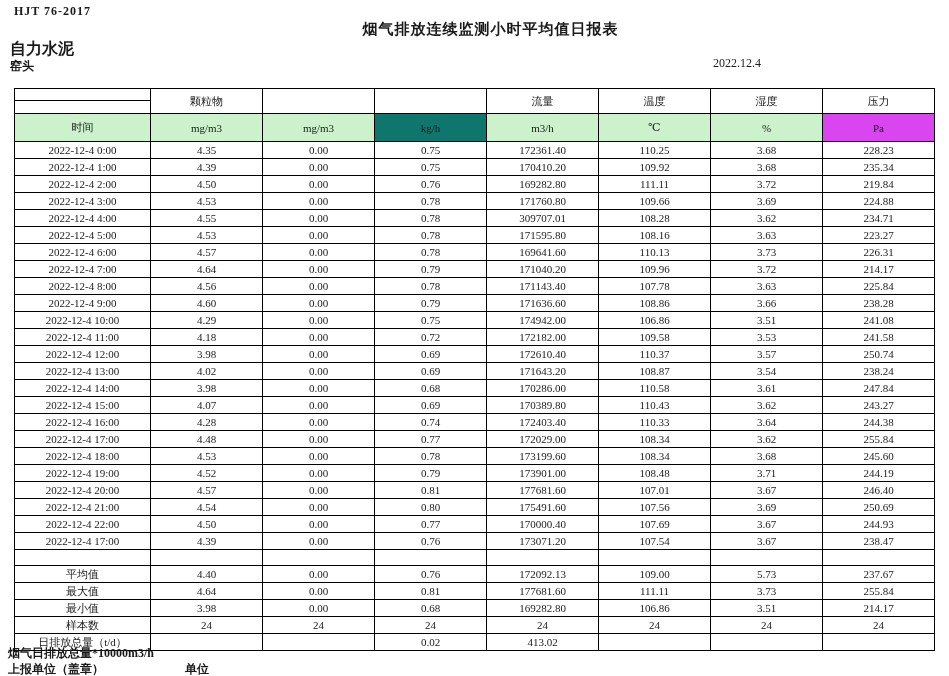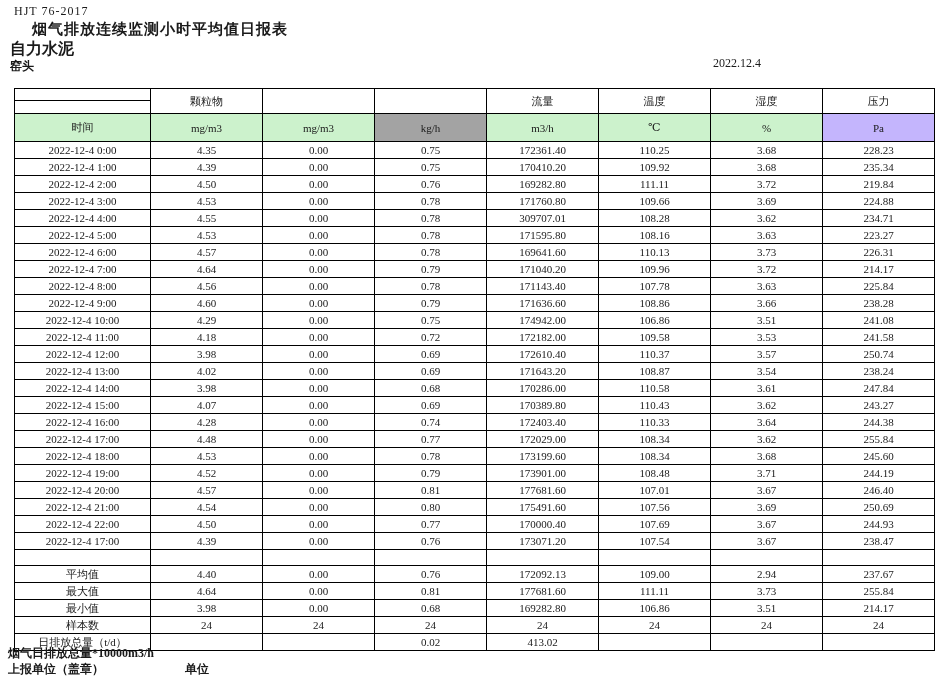--- a/index.html
+++ b/index.html
@@ -5,25 +5,25 @@
   * { margin: 0; padding: 0; box-sizing: border-box; }
   html, body { width: 949px; height: 676px; background: #ffffff; }
   body {
     position: relative;
     font-family: "Liberation Serif", "DejaVu Serif", serif;
     color: #1a1a1a;
     overflow: hidden;
   }
   .standard-ref {
     position: absolute; left: 14px; top: 4px;
-    font-weight: normal; font-size: 12px; letter-spacing: 1px;
+    font-weight: bold; font-size: 12px; letter-spacing: 1px;
   }
   .report-title {
     position: absolute; left: 0; right: 0; top: 20px;
-    text-align: left; font-weight: bold; font-size: 15px; letter-spacing: 1px; padding-left: 32px;
+    text-align: center; font-weight: bold; font-size: 15px; letter-spacing: 1px; padding-left: 32px;
   }
   .company-name {
     position: absolute; left: 10px; top: 39px;
     font-weight: bold; font-size: 16px;
   }
   .location-name {
     position: absolute; left: 10px; top: 58px;
     font-weight: bold; font-size: 12px;
   }
   .report-date {
@@ -97,25 +97,25 @@
       <td></td>
       <td>流量</td>
       <td>温度</td>
       <td>湿度</td>
       <td>压力</td>
     </tr>
     <tr class="unit-row">
       <td style="background: rgb(204, 242, 204);">时间</td>
       <td style="background: rgb(204, 242, 204);">mg/m3</td>
       <td style="background: rgb(204, 242, 204);">mg/m3</td>
-      <td style="background: #a3a3a3;">kg/h</td>
+      <td style="background: #0f766e;">kg/h</td>
       <td style="background: rgb(204, 242, 204);">m3/h</td>
       <td style="background: rgb(204, 242, 204);">℃</td>
       <td style="background: rgb(204, 242, 204);">%</td>
-      <td style="background: #c4b5fd; margin-left: 8px;">Pa</td>
+      <td style="background: #d946ef; margin-left: 8px;">Pa</td>
     </tr>
   </thead>
   <tbody>
       <tr class="data-row">
         <td>2022-12-4 0:00</td>
         <td>4.35</td>
         <td>0.00</td>
         <td>0.75</td>
         <td>172361.40</td>
         <td>110.25</td>
@@ -362,21 +362,21 @@
         <td></td>
         <td></td>
       </tr>
       <tr class="summary-row">
         <td>平均值</td>
         <td>4.40</td>
         <td>0.00</td>
         <td>0.76</td>
         <td>172092.13</td>
         <td>109.00</td>
-        <td>2.94</td>
+        <td>5.73</td>
         <td>237.67</td>
       </tr>
       <tr class="summary-row">
         <td>最大值</td>
         <td>4.64</td>
         <td>0.00</td>
         <td>0.81</td>
         <td>177681.60</td>
         <td>111.11</td>
         <td>3.73</td>

